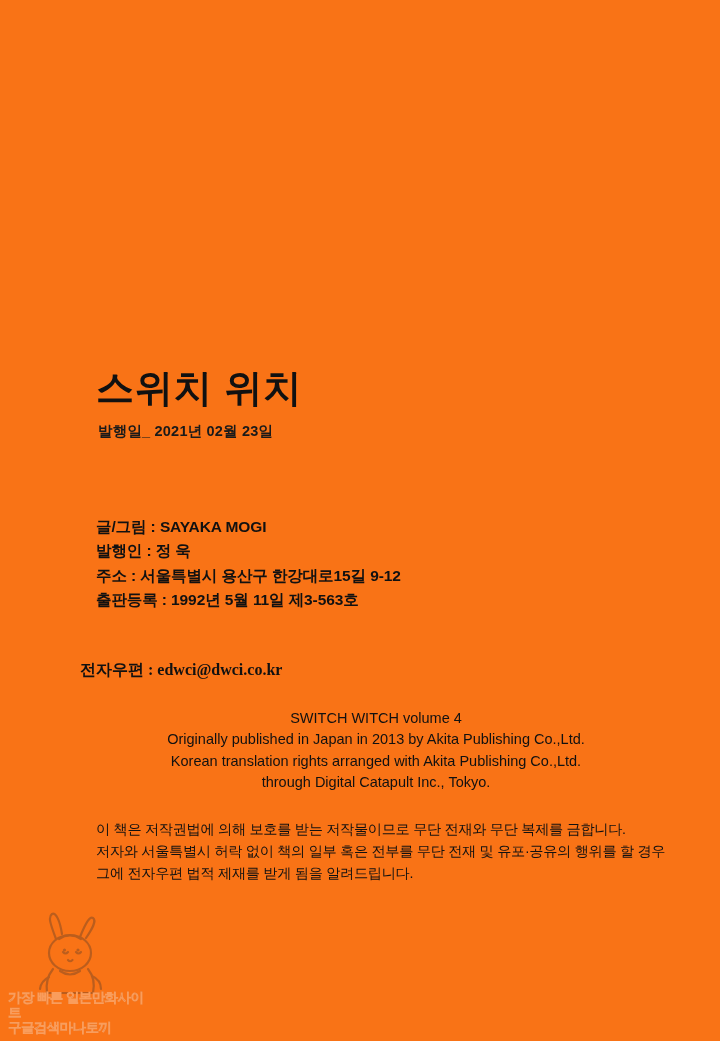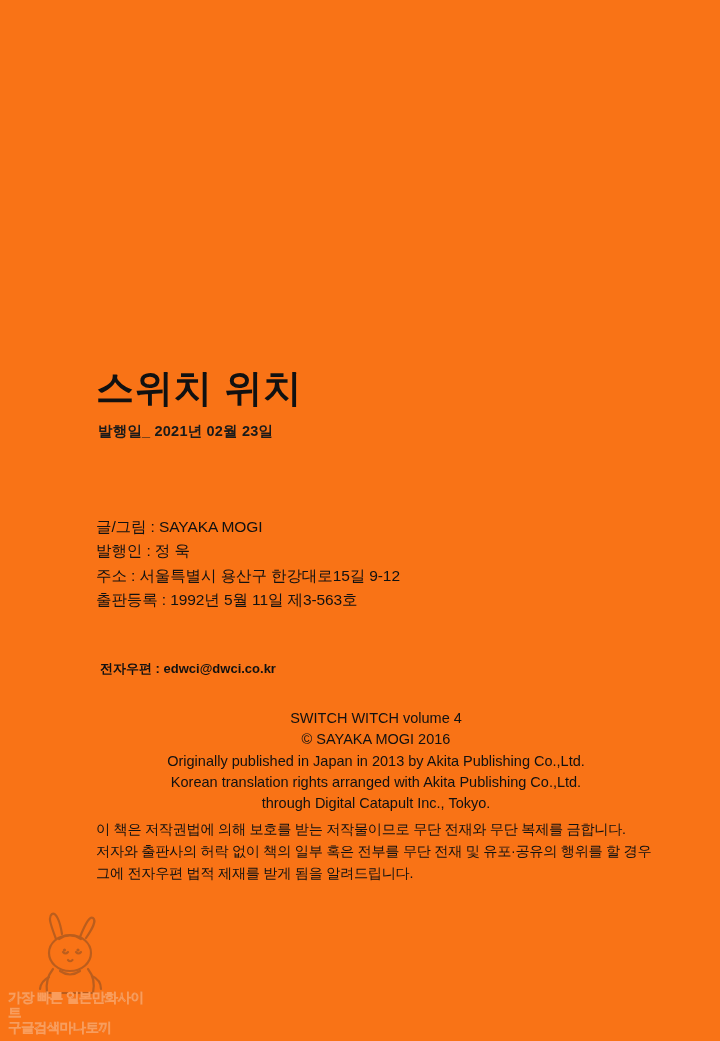--- a/index.html
+++ b/index.html
@@ -47,32 +47,33 @@
 
   
   .credits {
     position: absolute;
     left: 96px;
     top: 515px;
     width: 560px;
   }
   .credits .line {
     font-size: 15.5px;
-    font-weight: normal;
+    font-weight: bold;
     line-height: 1.58;
     color: #111111;
     letter-spacing: -0.1px;
   }
   .email-line {
     position: absolute;
-    left: 100px;
+    left: 80px;
     top: 660px;
-    font-size: 13px;
-    font-weight: bold;
-    color: #111111;
+    font-size: 16px;
+    font-weight: bold;
+    color: #111111;
+    font-family: Liberation Serif, serif;
   }
 
   
   .eng-block {
     position: absolute;
     left: 96px;
     top: 708px;
     width: 560px;
     text-align: center;
   }
@@ -143,29 +144,28 @@
     <div class="line">글/그림 : SAYAKA MOGI</div>
     <div class="line">발행인 : 정 욱</div>
     <div class="line">주소 : 서울특별시 용산구 한강대로15길 9-12</div>
     <div class="line">출판등록 : 1992년 5월 11일 제3-563호</div>
   </div>
 
   <div class="email-line">전자우편 :  edwci@dwci.co.kr</div>
 
   <div class="eng-block">
     <div class="line">SWITCH WITCH volume 4</div>
-    <div class="line">© SAYAKA MOGI 2016</div>
     <div class="line">Originally published in Japan in 2013 by Akita Publishing Co.,Ltd.</div>
     <div class="line">Korean translation rights arranged with Akita Publishing Co.,Ltd.</div>
     <div class="line">through Digital Catapult Inc., Tokyo.</div>
   </div>
 
   <div class="legal-block">
     <div class="line">이 책은 저작권법에 의해 보호를 받는 저작물이므로 무단 전재와 무단 복제를 금합니다.</div>
-    <div class="line">저자와 출판사의 허락 없이 책의 일부 혹은 전부를 무단 전재 및 유포·공유의 행위를 할 경우</div>
+    <div class="line">저자와 서울특별시 허락 없이 책의 일부 혹은 전부를 무단 전재 및 유포·공유의 행위를 할 경우</div>
     <div class="line">그에 전자우편 법적 제재를 받게 됨을 알려드립니다.</div>
   </div>
 
   <div class="watermark">
     <svg class="wm-art" viewBox="0 0 96 90" aria-hidden="true">
       <g fill="none" stroke="#2e2e2e" stroke-width="2.2" stroke-linecap="round" stroke-linejoin="round">
 
         <path d="M34 30 C28 14, 26 8, 30 5 C34 3, 38 12, 40 25"></path>
         <path d="M58 28 C64 13, 68 7, 71 9 C75 12, 70 20, 64 29"></path>
 

